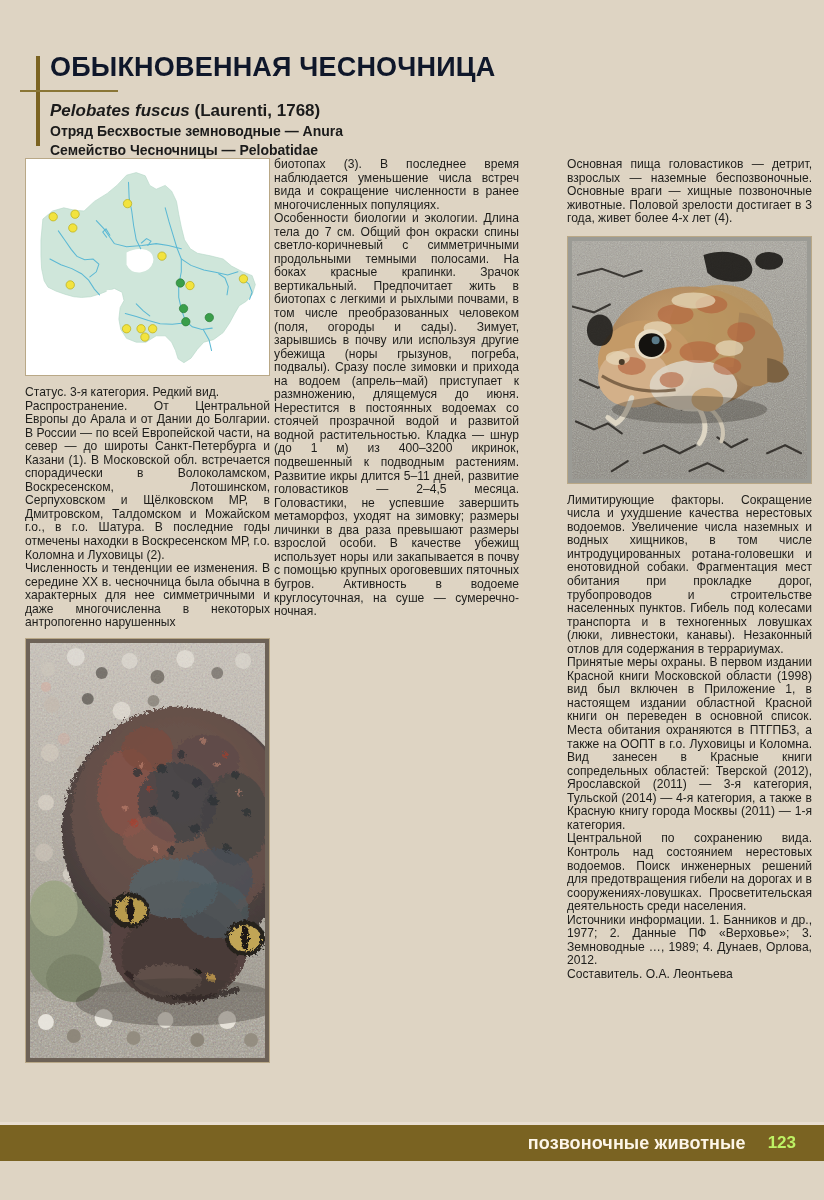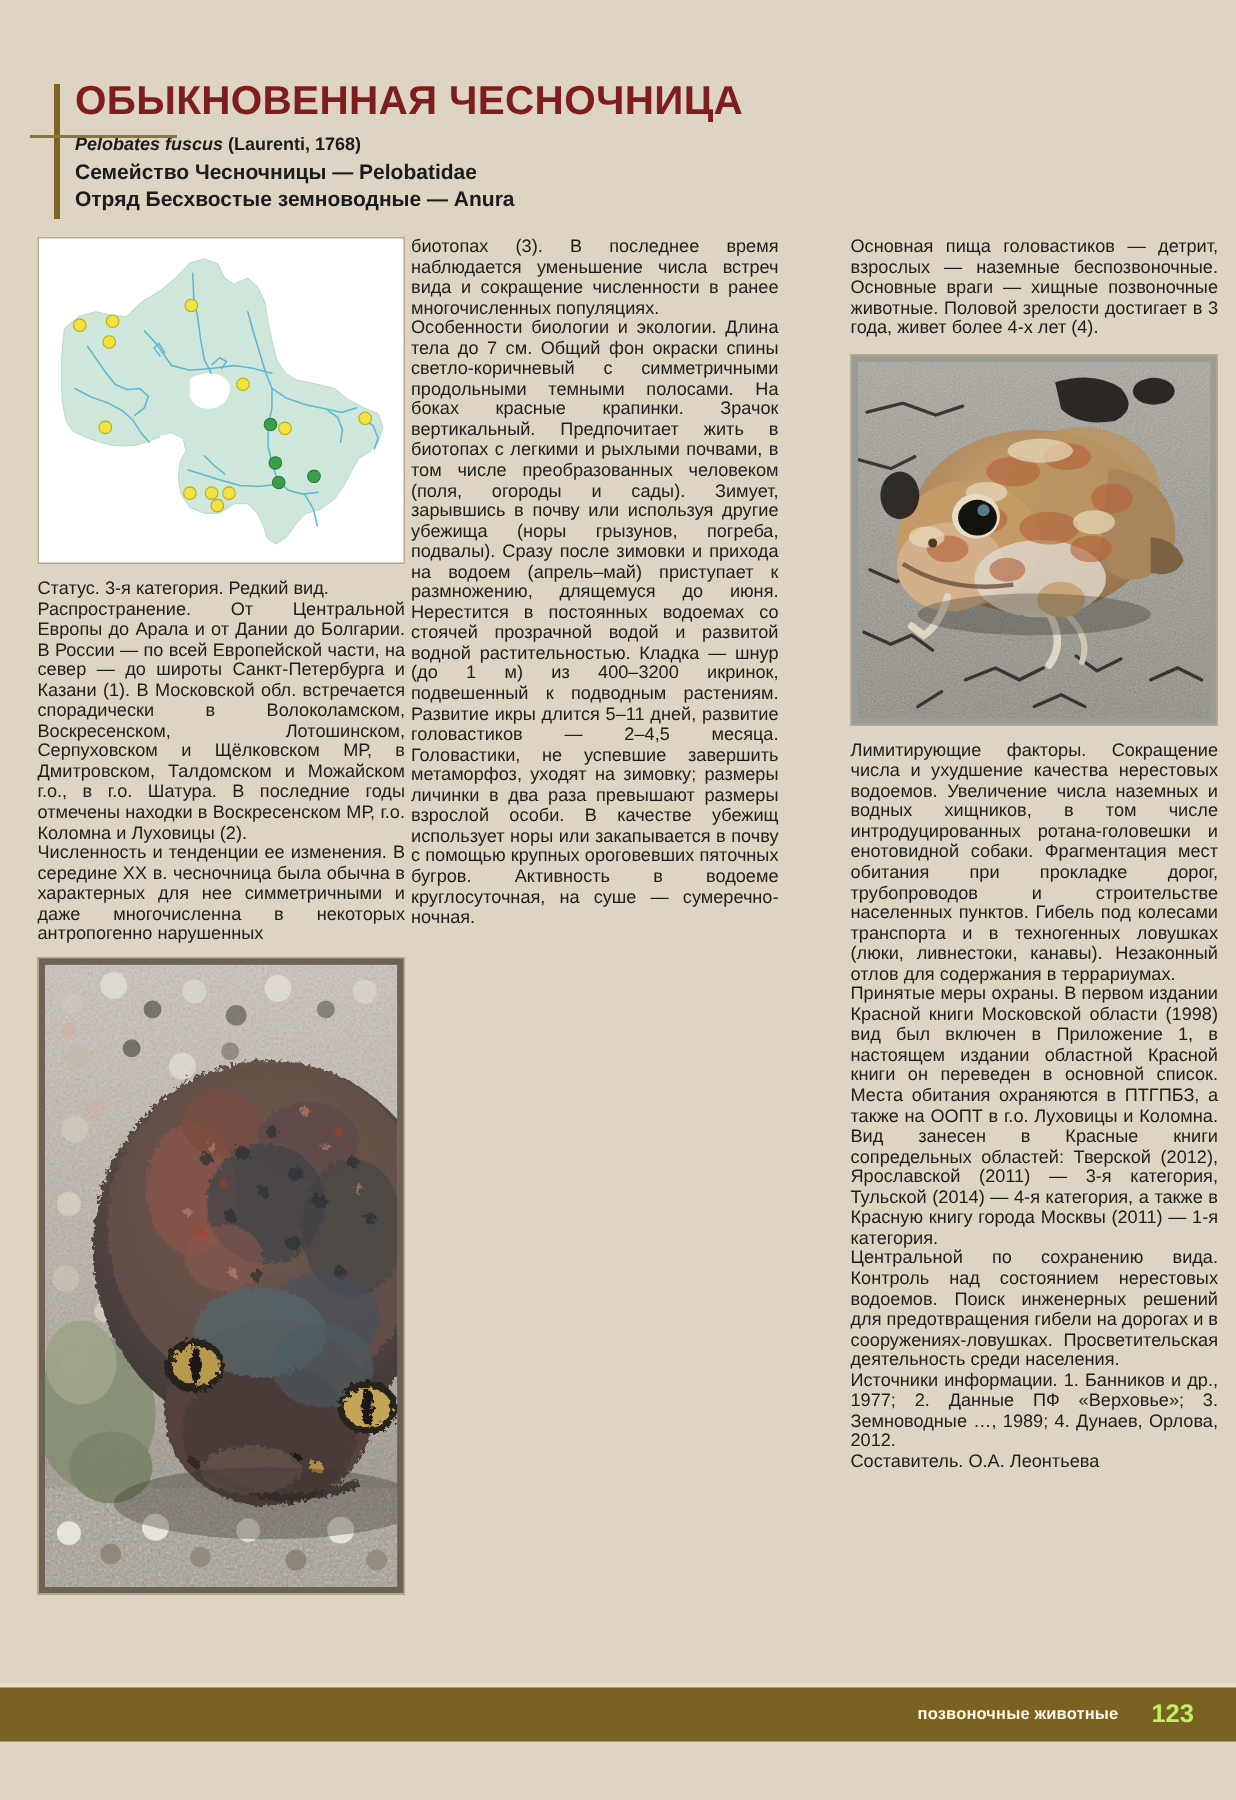--- a/index.html
+++ b/index.html
@@ -31,38 +31,38 @@
     position: absolute;
     left: 0; top: 2px;
     width: 4px;
     height: 90px;
     background: #7b6322;
   }
   .page-title {
     font-size: 27px;
     font-weight: bold;
     letter-spacing: 0.2px;
-    color: #7f1d1d;
+    color: #0f172a;
     line-height: 1;
     margin: 0 0 2px 0;
     white-space: nowrap;
   }
   .title-rule {
     position: absolute;
     left: -16px;
     top: 36px;
     width: 98px;
     height: 2px;
     background: #8a7636;
   }
   .sci-name {
-    font-size: 12px;
+    font-size: 17px;
     color: #1b1b1b;
     line-height: 1.32;
-    margin-top: 8px;
+    margin-top: 19px;
   }
   .sci-name .latin {
     font-style: italic;
     font-weight: bold;
   }
   .sci-name .auth {
     font-weight: bold;
   }
   .taxon-line {
     font-size: 14px;
@@ -169,21 +169,21 @@
     left: 0; top: 1125px;
     width: 824px;
     height: 36px;
     background: #7a6322;
     display: flex;
     align-items: center;
     justify-content: flex-end;
   }
   .footer-section {
     color: #fdf6e8;
-    font-size: 11px;
+    font-size: 18px;
     font-weight: bold;
     letter-spacing: 0.1px;
   }
   .footer-page {
     color: #bef264;
     font-size: 17px;
     font-weight: bold;
     margin-left: 22px;
     margin-right: 28px;
   }
@@ -193,22 +193,22 @@
 
 <div class="header">
   <div class="title-row">
     <div class="title-bar"></div>
     <div class="title-rule"></div>
     <h1 class="page-title">ОБЫКНОВЕННАЯ ЧЕСНОЧНИЦА</h1>
     <div class="sci-name">
       <span class="latin">Pelobates fuscus</span>
       <span class="auth">(Laurenti, 1768)</span>
     </div>
+    <div class="taxon-line">Отряд Бесхвостые земноводные — Anura</div>
     <div class="taxon-line">Семейство Чесночницы — Pelobatidae</div>
-    <div class="taxon-line">Отряд Бесхвостые земноводные — Anura</div>
   </div>
 </div>
 
 <div class="columns">
 
   <div class="col col-1">
 
     <div class="figure map-figure">
       <div class="inner">
         <svg class="map-canvas" viewBox="0 0 730 650" preserveAspectRatio="none">

